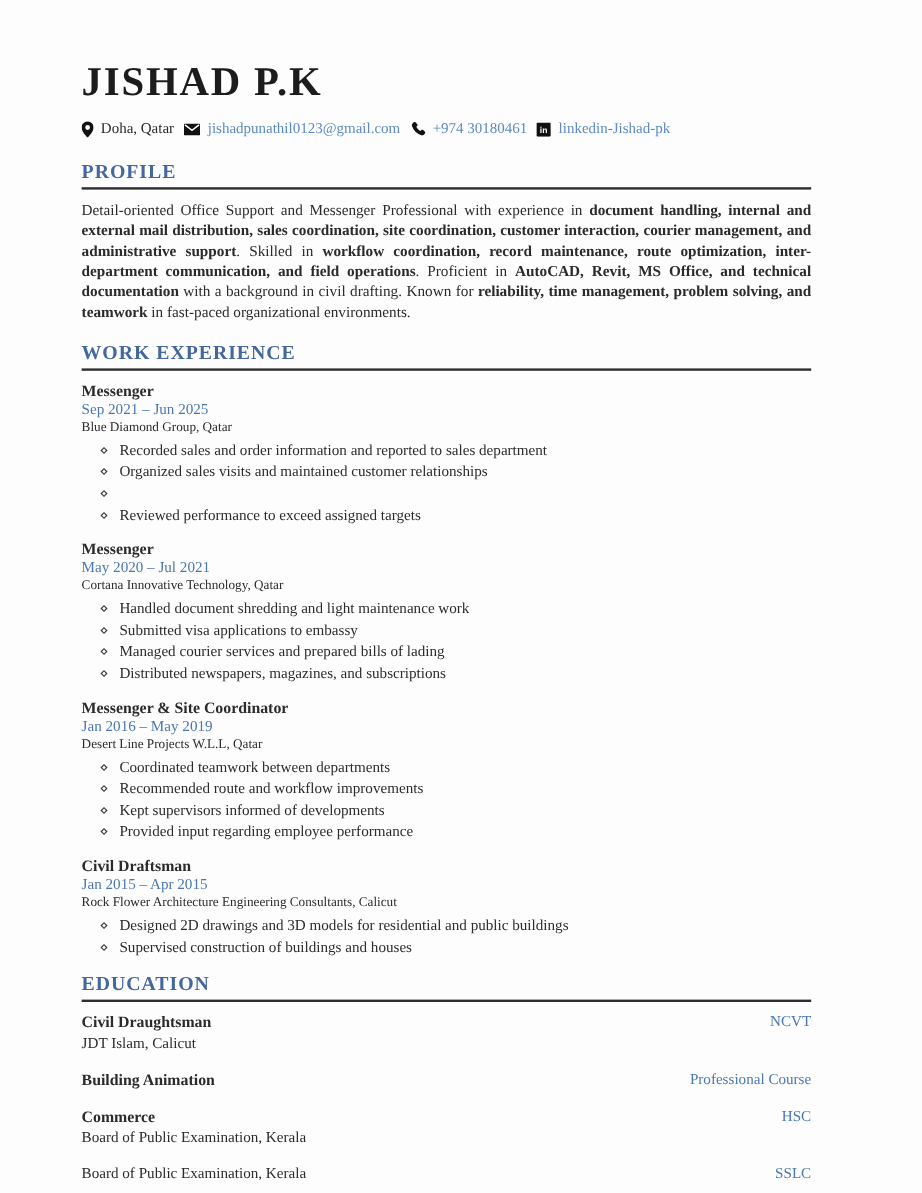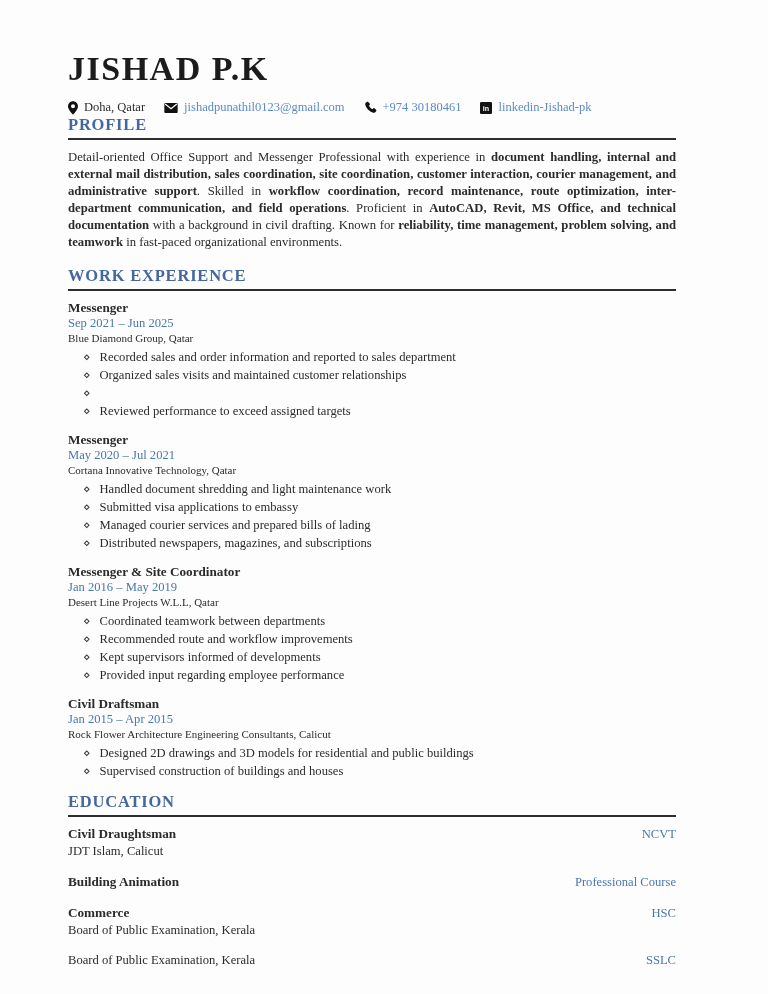--- a/index.html
+++ b/index.html
@@ -15,22 +15,22 @@
   .page{
     width:732px; height:994px; background:#fdfdfd;
     padding:50px 56px 40px 68px; overflow:hidden; position:relative;
   }
   
   .name{
     font-size:34px; font-weight:bold; color:#1c1c1c;
     letter-spacing:1.5px; margin:0 0 13px 0; line-height:1.1;
   }
   .contact-row{
-    display:flex; align-items:center; gap:19px;
-    font-size:12.5px; white-space:nowrap;
+    display:flex; align-items:center; gap:8px;
+    font-size:12.5px; margin-bottom:18px; white-space:nowrap;
   }
   .contact-item{display:inline-flex; align-items:center; gap:6px;}
   .icon{display:inline-flex; align-items:center;}
   .icon svg{display:block;}
   .contact-text{color:var(--text);}
   .contact-text.link{color:var(--link);}
   
   section{display:block;}
   .sec-heading{
     font-size:16.5px; font-weight:bold; color:var(--heading);
@@ -48,21 +48,21 @@
   .entry{margin:0 0 14px 0;}
   .entry-head{display:flex; justify-content:space-between; align-items:baseline;flex-direction:column;}
   .entry-title{font-weight:bold; font-size:13.2px;}
   .entry-dates{color:var(--date); font-size:12.6px;}
   .entry-org{font-size:11px; margin:1px 0 7px 0;}
   .bullets{display:flex; flex-direction:column; gap:5px;}
   .bullet{display:flex; gap:9px; font-size:12.6px; line-height:13px; padding-left:15px; align-items:baseline;}
   .bullet .glyph{font-size:12px; color:#3a3a3a;}
   
   .edu-entry{margin:0 0 15px 0;}
-  .edu-head{display:flex; justify-content:space-between; align-items:flex-end;}
+  .edu-head{display:flex; justify-content:space-between; align-items:center;}
   .edu-title{font-weight:bold; font-size:13.2px;}
   .edu-title.plain{font-weight:normal; font-size:12.6px;}
   .edu-label{color:var(--date); font-size:12.6px;}
   .edu-inst{font-size:12.6px; margin-top:2px;}
 </style>
 </head>
 <body>
 
 <div class="page">
 

